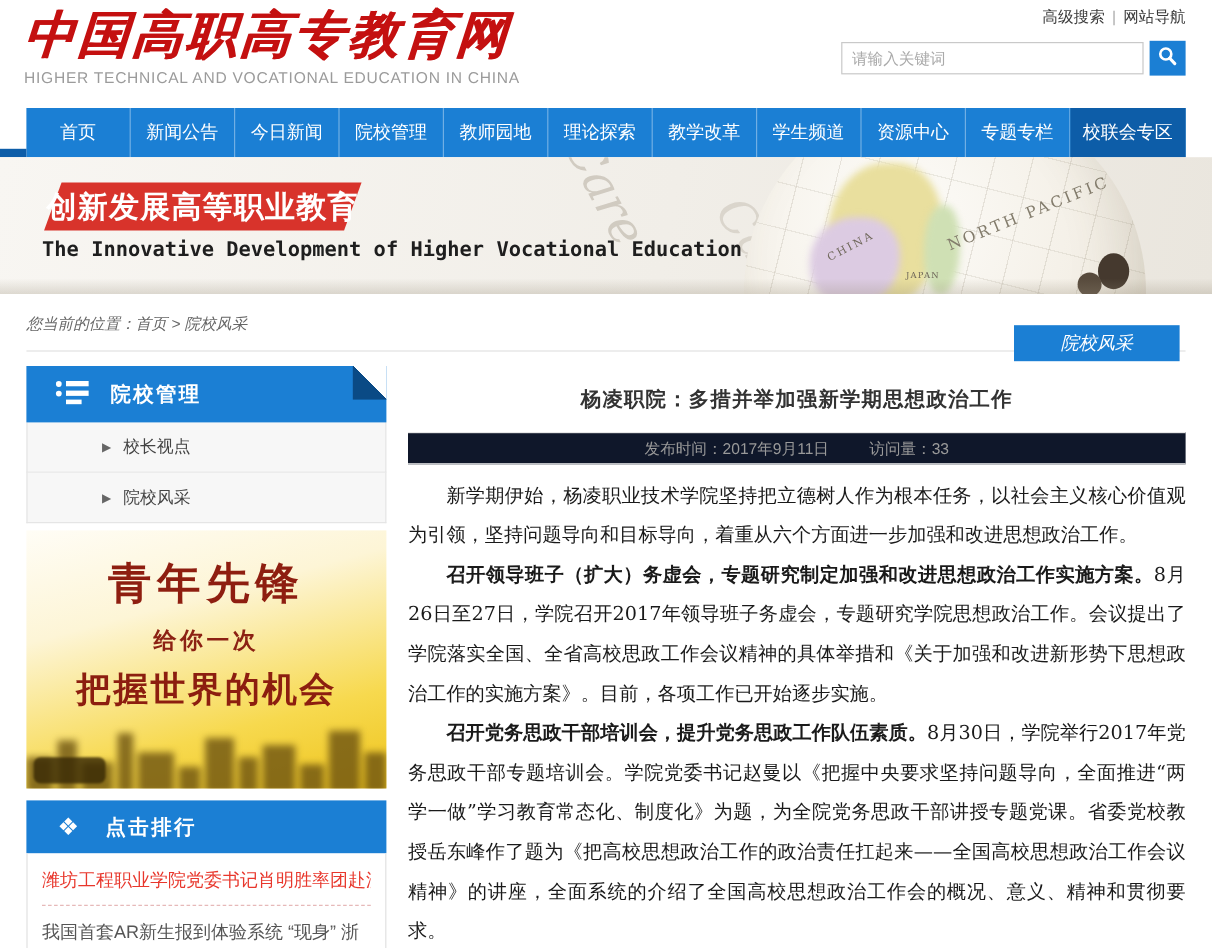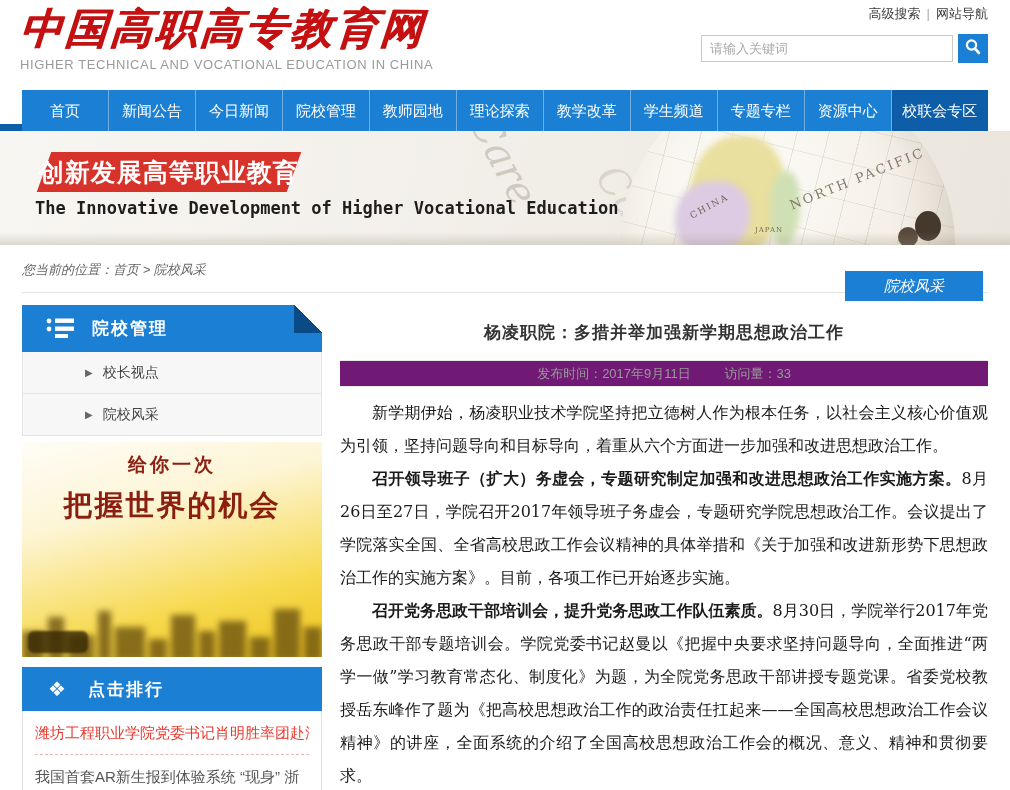--- a/index.html
+++ b/index.html
@@ -119,21 +119,21 @@
   .rank-title { color:#fff; font-size:17px; font-weight:bold; margin-left:22px;
     letter-spacing:2px; }
   .rank-list { border:1px solid #e2e2e2; border-top:none; height:80px; overflow:hidden; }
   .rank-item { margin:0 12px; padding:13px 0 11px; border-bottom:1px dashed #e6b9b9;
     font-size:15px; color:#555; white-space:nowrap; overflow:hidden; cursor:pointer; }
   .rank-item.hot { color:#e8372c; }
 
   
   .a-title { text-align:center; font-size:17px; font-weight:bold; color:#333;
     padding-top:16px; letter-spacing:1px; }
-  .a-meta { margin-top:16px; background:#701a75; border-top:1px solid #e8e8e8;
+  .a-meta { margin-top:16px; background:#0f172a; border-top:1px solid #e8e8e8;
     border-bottom:1px solid #e8e8e8; height:27px; line-height:26px; text-align:center;
     color:#999; font-size:13px; }
   .a-meta .grp { margin:0 15px; }
   .a-body { margin-top:9px; font-family:"DejaVu Serif",serif; font-size:16px;
     line-height:33px; color:#1a1a1a; text-align:justify; }
   .a-body p { text-indent:2em; }
   .a-body b { font-weight:bold; }
 </style>
 </head>
 <body>
@@ -164,22 +164,22 @@
 <div class="nav">
   <div class="nav-accent"></div>
   <div class="nav-item">首页</div>
   <div class="nav-item">新闻公告</div>
   <div class="nav-item">今日新闻</div>
   <div class="nav-item">院校管理</div>
   <div class="nav-item">教师园地</div>
   <div class="nav-item">理论探索</div>
   <div class="nav-item">教学改革</div>
   <div class="nav-item">学生频道</div>
+  <div class="nav-item">资源中心</div>
   <div class="nav-item">专题专栏</div>
-  <div class="nav-item">资源中心</div>
   <div class="nav-item">校联会专区</div>
 </div>
 
 <div class="banner">
   <div class="watermark wm1">Care</div>
   <div class="watermark wm2">Care</div>
   <div class="globe">
     <div class="grid"></div>
     <div class="blob asia"></div>
     <div class="blob china"></div>
@@ -227,20 +227,21 @@
     <div class="side-menu-item">
       <span class="tri">▶</span>
       <span>校长视点</span>
     </div>
     <div class="side-menu-item">
       <span class="tri">▶</span>
       <span>院校风采</span>
     </div>
 
     <div class="ad">
+      <div class="ad-line1">青年先锋</div>
       <div class="ad-line2">给你一次</div>
       <div class="ad-line3">把握世界的机会</div>
       <div class="skyline">
         <i style="width:22px;height:30px"></i>
           <i style="width:16px;height:44px"></i>
         <i style="width:26px;height:26px"></i>
           <i style="width:14px;height:50px"></i>
         <i style="width:30px;height:34px"></i>
           <i style="width:18px;height:22px"></i>
         <i style="width:24px;height:46px"></i>

